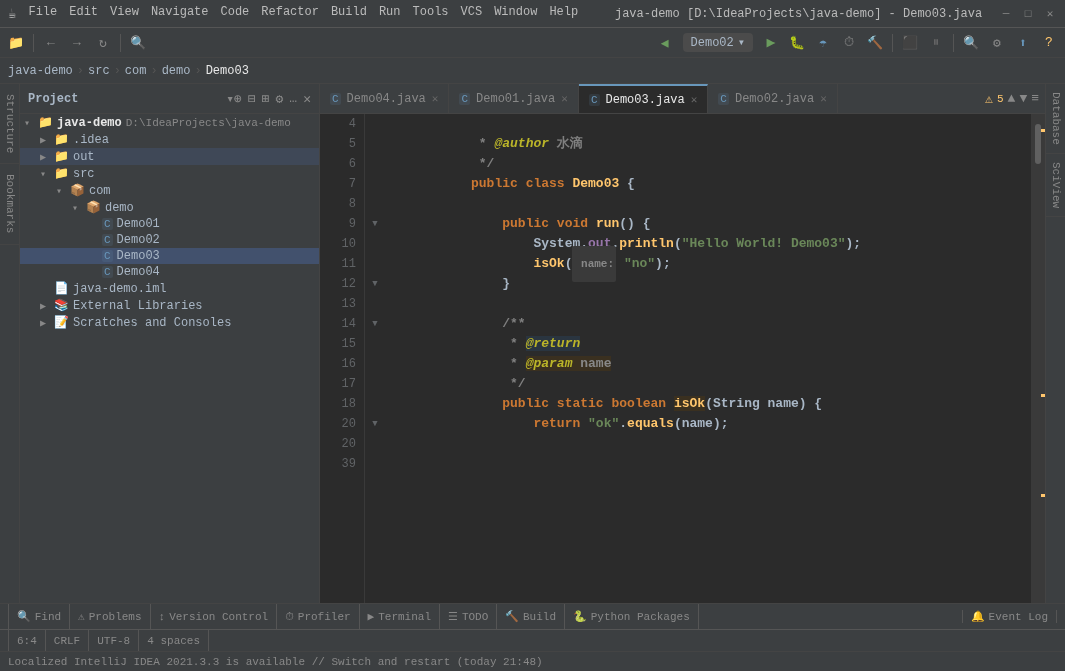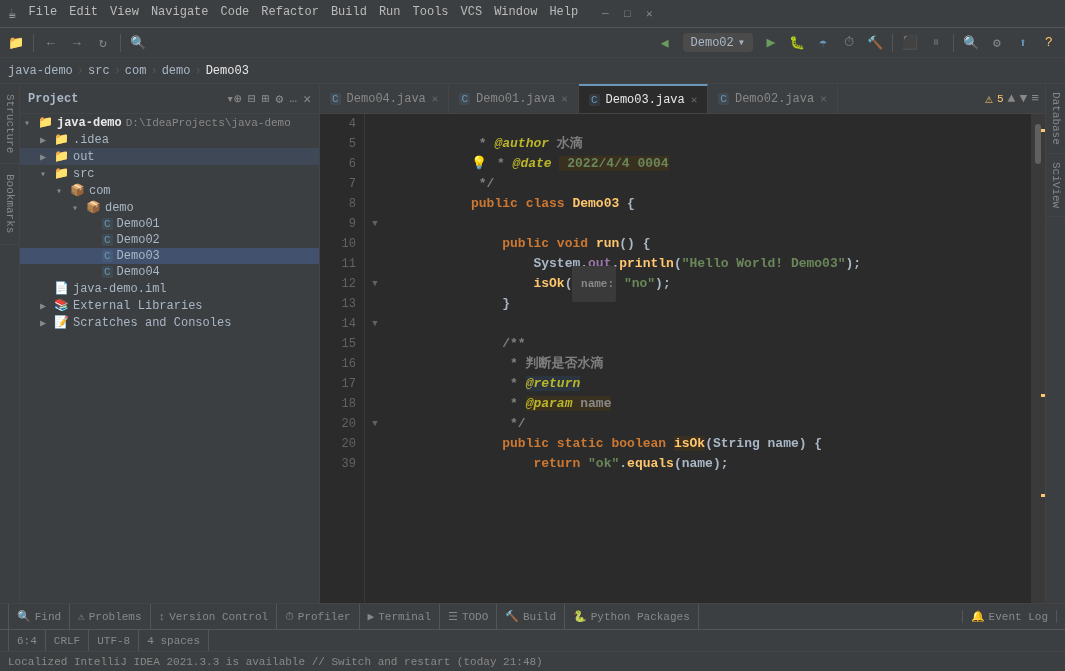--- a/index.html
+++ b/index.html
@@ -409,20 +409,21 @@
     <span class="menu-item">Navigate</span>
     <span class="menu-item">Code</span>
     <span class="menu-item">Refactor</span>
     <span class="menu-item">Build</span>
     <span class="menu-item">Run</span>
     <span class="menu-item">Tools</span>
     <span class="menu-item">VCS</span>
     <span class="menu-item">Window</span>
     <span class="menu-item">Help</span>
   </div>
+  <div class="title-center">java-demo [D:\IdeaProjects\java-demo] - Demo03.java</div>
   <div class="window-controls">
     <span class="win-btn">─</span>
     <span class="win-btn">□</span>
     <span class="win-btn">✕</span>
   </div>
 </div>
 
 <div class="toolbar">
   <div class="toolbar-btn">📁</div>
   <div class="toolbar-sep"></div>
@@ -649,23 +650,20 @@
           </div>
         <div class="gutter-line"></div>
         <div class="gutter-line"></div>
       </div>
       <div class="code-content">
 
         <div class="code-line">
           <span class="cmt"> * </span><span class="ann">@author</span><span class="cmt"> 水滴</span>
         </div>
 
-        <div class="code-line">
-          <span class="bulb">💡</span><span class="cmt"> * </span><span class="ann">@date</span><span class="cmt"> </span><span style="background:#3a3020;color:#6a8759;"> 2022/4/4 0004</span>
-        </div>
 
         <div class="code-line">
           <span class="cmt"> */</span>
         </div>
 
         <div class="code-line">
           <span class="kw">public</span><span> </span><span class="kw">class</span><span> </span><span class="cls">Demo03</span><span> {</span>
         </div>
 
         <div class="code-line"> </div>
@@ -685,23 +683,20 @@
         <div class="code-line">
           <span>    }</span>
         </div>
 
         <div class="code-line"> </div>
 
         <div class="code-line">
           <span>    </span><span class="cmt">/**</span>
         </div>
 
-        <div class="code-line">
-          <span class="cmt">     * 判断是否水滴</span>
-        </div>
 
         <div class="code-line">
           <span class="cmt">     * </span><span style="background:#2a3540;"><span class="ann">@return</span></span>
         </div>
 
         <div class="code-line">
           <span class="cmt">     * </span><span style="background:#3a3020;"><span class="ann">@param</span><span style="color:#888;"> name</span></span>
         </div>
 
         <div class="code-line">

